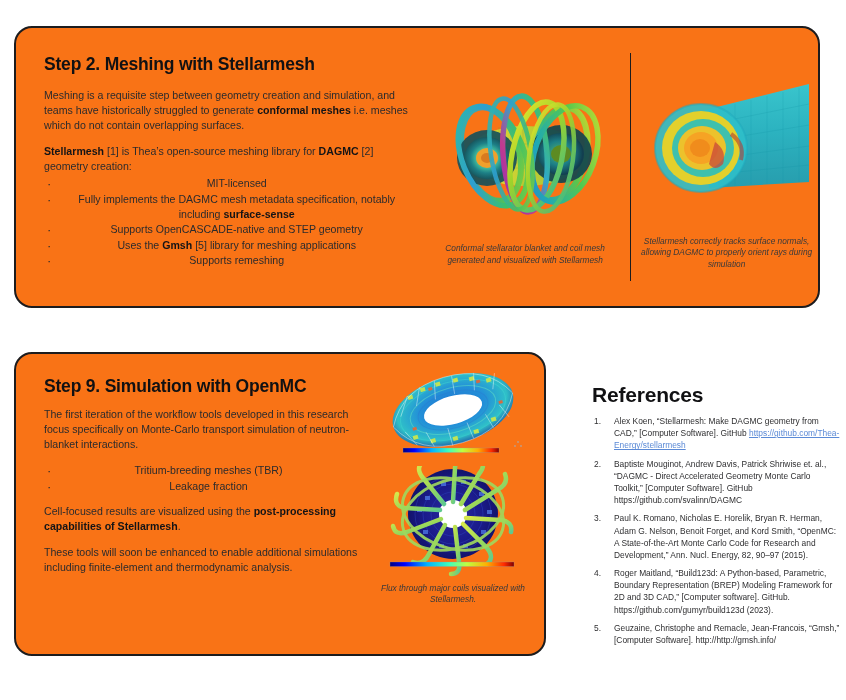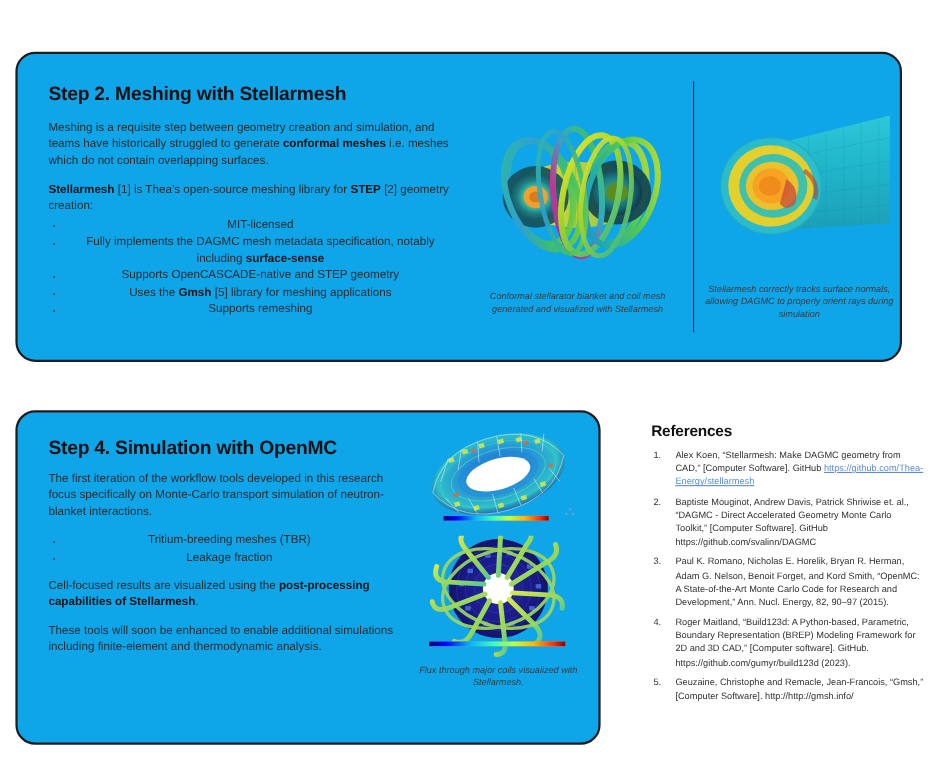--- a/index.html
+++ b/index.html
@@ -6,25 +6,24 @@
   html, body {
     width: 846px; height: 700px;
     background: #ffffff;
     font-family: "Liberation Sans", sans-serif;
     overflow: hidden;
   }
   #root { position: relative; width: 846px; height: 700px; }
 
   .card {
     position: absolute;
-    background: #0ea5e9;
+    background: #f97316;
     border: 2.5px solid #1c1c1e;
     border-radius: 18px;
     overflow: hidden;
-    margin-top: 21px;
   }
   #card-step2 { left: 14px; top: 26px; width: 806px; height: 282px; }
   #card-step3 { left: 14px; top: 352px; width: 532px; height: 304px; }
 
   .card-inner { display: flex; width: 100%; height: 100%; }
 
   .text-col { padding: 26px 10px 10px 28px; }
   #card-step2 .text-col { width: 415px; }
   #card-step3 .text-col { width: 348px; padding: 22px 6px 10px 28px; }
 
@@ -89,21 +88,21 @@
     margin: 0 4px;
   }
 
   #card-step3 .fig-col { width: 178px; justify-content: flex-start; padding-top: 18px; }
   #card-step3 .cap { width: 168px; margin-top: 3px; }
   #card-step3 .cap.second { margin-top: 5px; }
 
   
   #refs { position: absolute; left: 592px; top: 383px; width: 248px; }
   #refs h2 {
-    font-size: 14px;
+    font-size: 21px;
     font-weight: bold;
     color: #111113;
     letter-spacing: -0.2px;
     margin-bottom: 8px;
   }
   ol.ref-list { list-style: none; }
   ol.ref-list li {
     position: relative;
     padding-left: 22px;
     margin-bottom: 6px;
@@ -127,21 +126,21 @@
 <div id="root">
 
   <div class="card" id="card-step2">
     <div class="card-inner">
 
       <div class="text-col">
         <h2 class="step-title">Step 2. Meshing with Stellarmesh</h2>
 
         <p class="body"><span>Meshing is a requisite step between geometry creation and simulation, and teams have historically struggled to generate </span><b>conformal meshes</b><span> i.e. meshes which do not contain overlapping surfaces.</span></p>
 
-        <p class="body tight"><b>Stellarmesh</b><span> [1] is Thea’s open-source meshing library for </span><b>STEP</b><span> [2] geometry creation:</span></p>
+        <p class="body tight"><b>Stellarmesh</b><span> [1] is Thea’s open-source meshing library for </span><b>DAGMC</b><span> [2] geometry creation:</span></p>
 
         <ul class="body">
           <li><span>MIT-licensed</span><b></b><span></span></li>
           <li><span>Fully implements the DAGMC mesh metadata specification, notably including </span><b>surface-sense</b><span></span></li>
           <li><span>Supports OpenCASCADE-native and STEP geometry</span><b></b><span></span></li>
           <li><span>Uses the </span><b>Gmsh</b><span> [5] library for meshing applications</span></li>
           <li><span>Supports remeshing</span><b></b><span></span></li>
         </ul>
       </div>
 
@@ -264,21 +263,21 @@
         <div class="cap">Stellarmesh correctly tracks surface normals, allowing DAGMC to properly orient rays during simulation</div>
       </div>
 
     </div>
   </div>
 
   <div class="card" id="card-step3">
     <div class="card-inner">
 
       <div class="text-col">
-        <h2 class="step-title">Step 4. Simulation with OpenMC</h2>
+        <h2 class="step-title">Step 9. Simulation with OpenMC</h2>
 
         <p class="body">The first iteration of the workflow tools developed in this research focus specifically on Monte-Carlo transport simulation of neutron-blanket interactions.</p>
 
 
         <ul class="body">
           <li>Tritium-breeding meshes (TBR)</li>
           <li>Leakage fraction</li>
         </ul>
 
         <p class="body"><span>Cell-focused results are visualized using the </span><b>post-processing capabilities of Stellarmesh</b><span>.</span></p>

